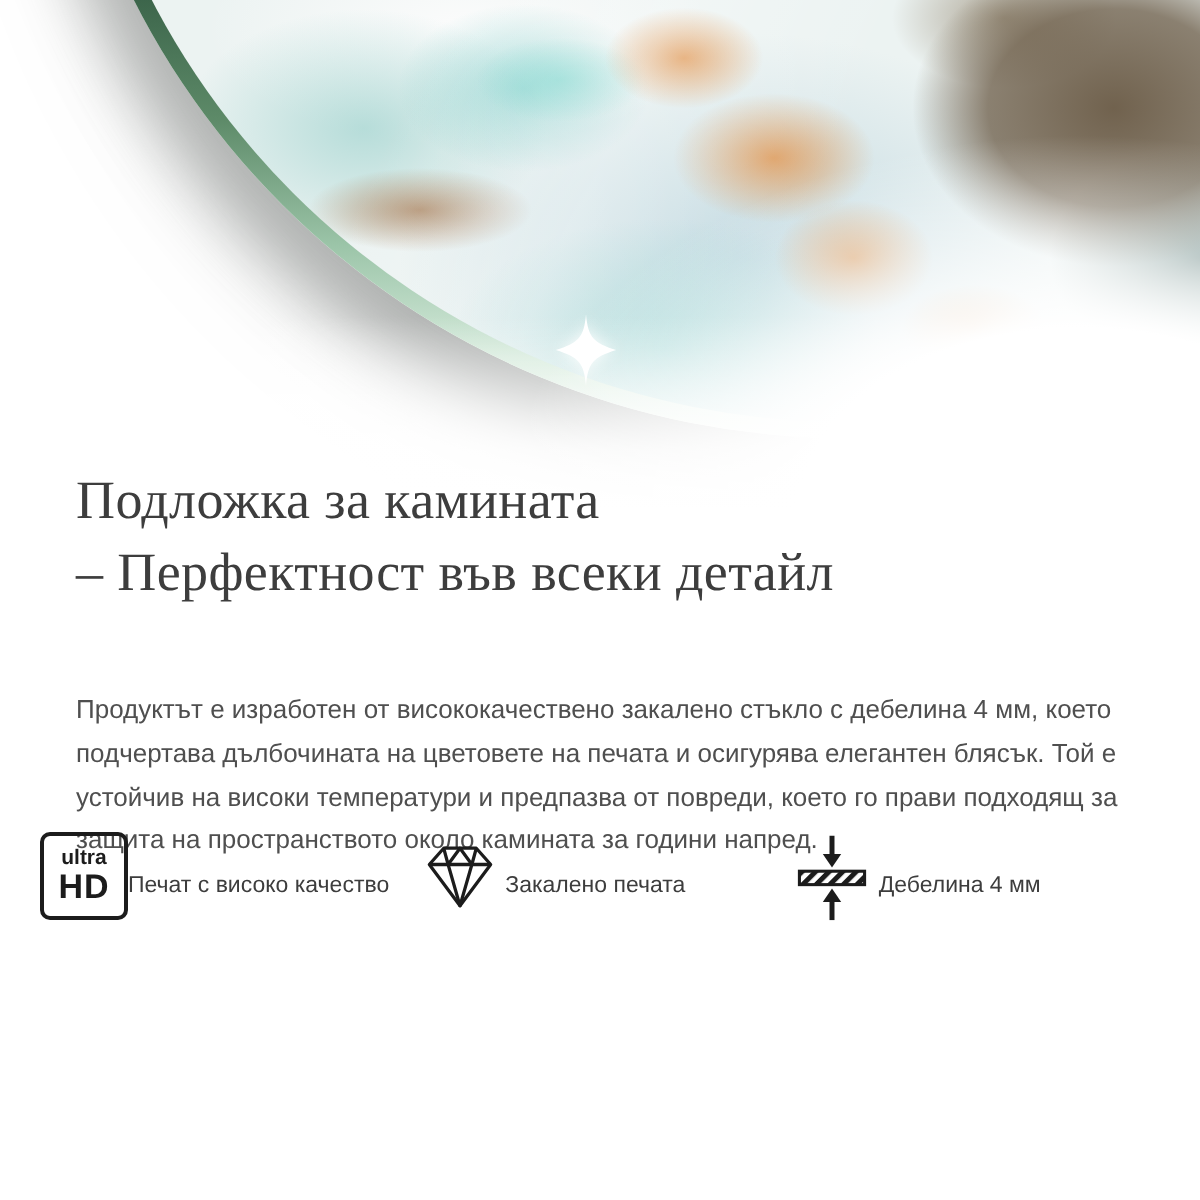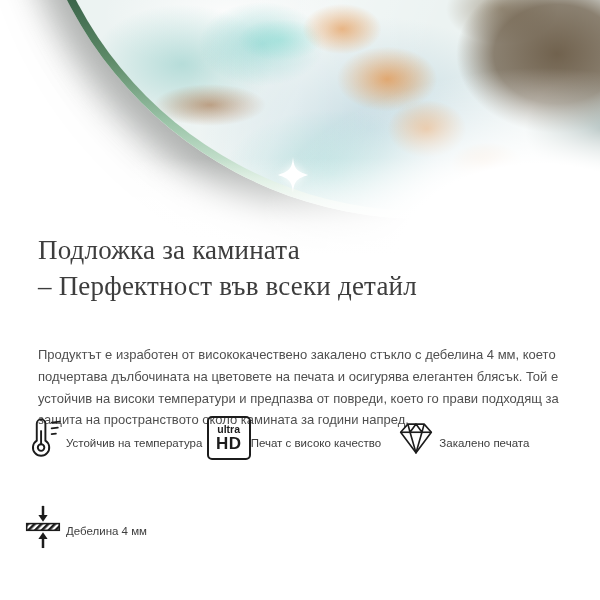--- a/index.html
+++ b/index.html
@@ -93,33 +93,20 @@
 
   <h1 class="heading">
     <span>Подложка за камината</span>
     <span>– Перфектност във всеки детайл</span>
   </h1>
 
   <p class="desc">Продуктът е изработен от висококачествено закалено стъкло с дебелина 4 мм, което подчертава дълбочината на цветовете на печата и осигурява елегантен блясък. Той е устойчив на високи температури и предпазва от повреди, което го прави подходящ за защита на пространството около камината за години напред.</p>
 
   <div class="features">
 
-    <div class="feature">
-      <div class="feature-icon">
-        <svg width="46" height="46" viewBox="0 0 48 48">
-          <path class="stroke" stroke-width="2" d="M17.5,9 A4.5,4.5 0 0 1 26.5,9 L26.5,26.8 A8.5,8.5 0 1 1 17.5,26.8 Z"></path>
-          <line class="stroke" stroke-width="2" x1="22" y1="16" x2="22" y2="30.8"></line>
-          <circle class="stroke" stroke-width="2" cx="22" cy="34" r="3.4"></circle>
-          <line class="stroke" stroke-width="1.8" stroke-linecap="round" x1="33" y1="8" x2="41.5" y2="7"></line>
-          <line class="stroke" stroke-width="1.8" stroke-linecap="round" x1="33" y1="14" x2="39.5" y2="13.2"></line>
-          <line class="stroke" stroke-width="1.8" stroke-linecap="round" x1="33" y1="20" x2="37.5" y2="19.4"></line>
-        </svg>
-      </div>
-      <div class="feature-label">Устойчив на температура</div>
-    </div>
 
     <div class="feature">
       <div class="feature-icon">
         <div class="uhd-box">
           <span class="uhd-top">ultra</span>
           <span class="uhd-bottom">HD</span>
         </div>
       </div>
       <div class="feature-label">Печат с високо качество</div>
     </div>

